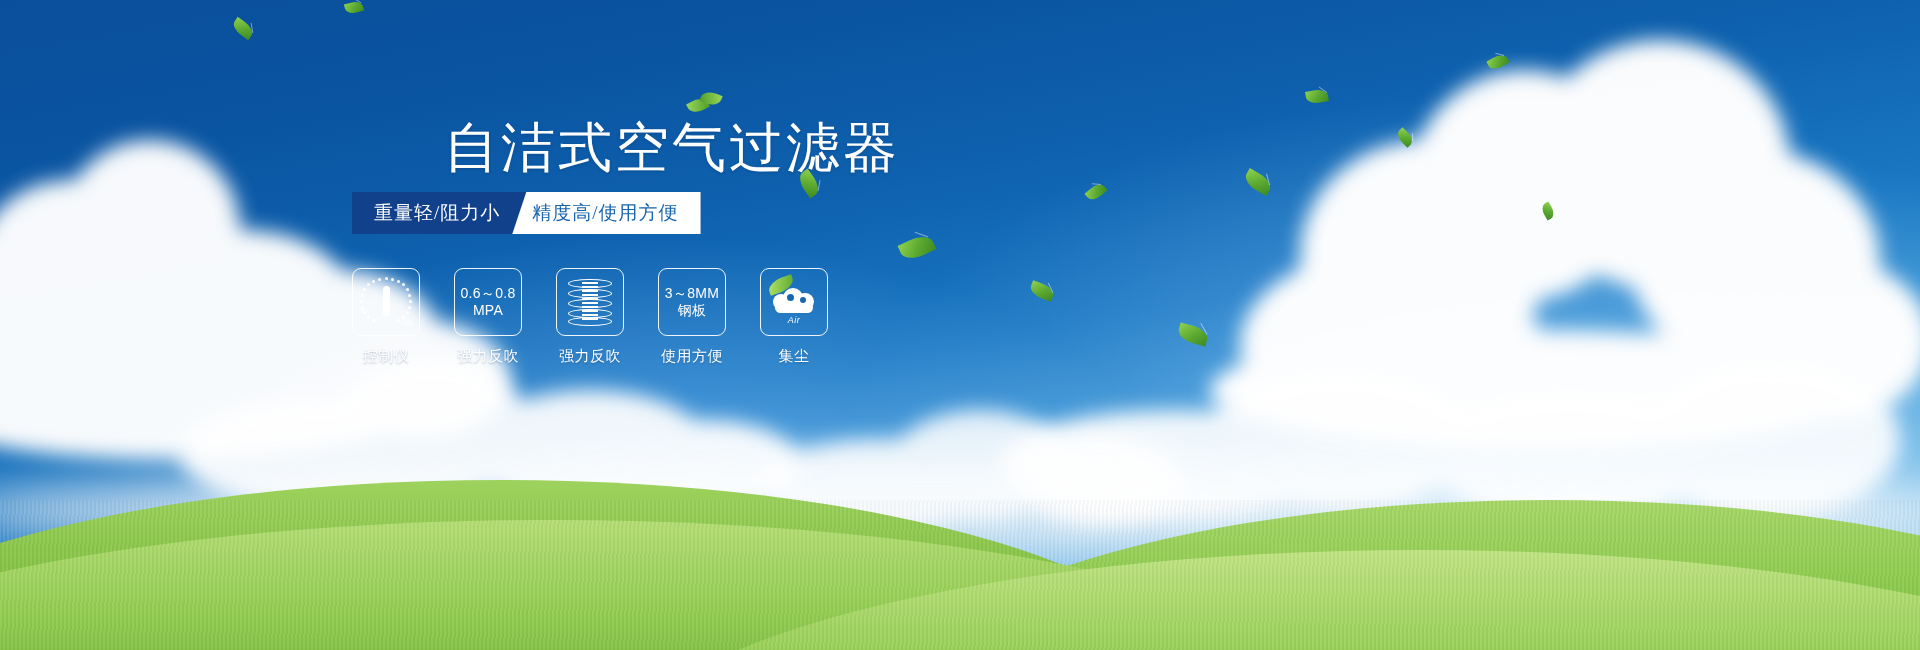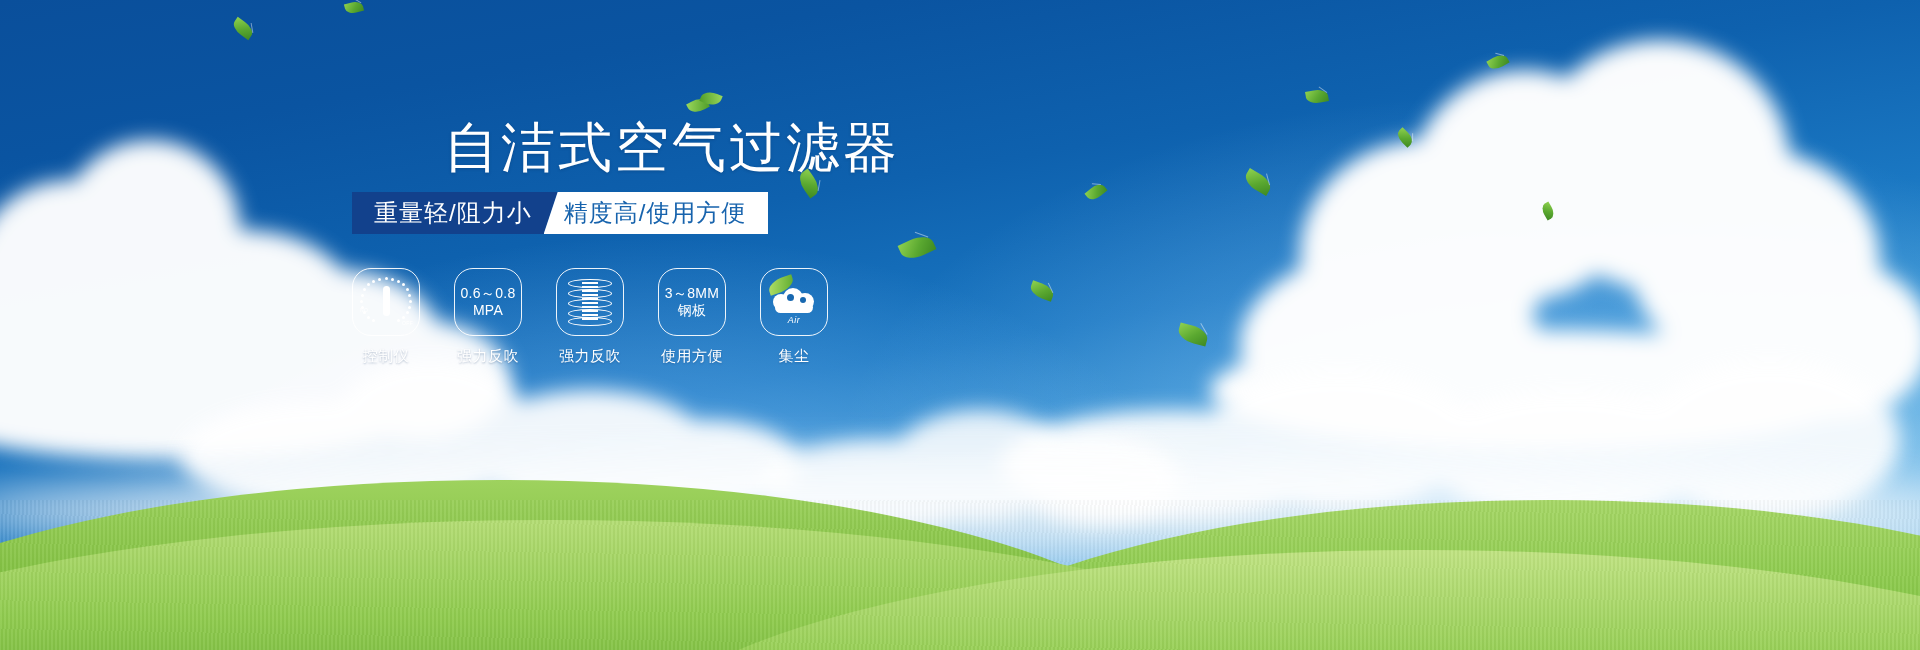--- a/index.html
+++ b/index.html
@@ -40,31 +40,31 @@
   }
   .title-leaf{position:absolute;left:688px;top:92px;width:34px;height:22px;}
   .title-leaf .l1,.title-leaf .l2{position:absolute;width:20px;height:13px;
      background:linear-gradient(120deg,#9bd85c,#4f9d28);border-radius:0 70% 0 70%;}
   .title-leaf .l1{left:0;top:7px;transform:rotate(-28deg);}
   .title-leaf .l2{left:13px;top:0px;transform:rotate(22deg) scaleX(-1);}
 
   .tagrow{position:absolute;left:352px;top:192px;height:42px;display:flex;}
   .tag{
     height:42px;display:flex;align-items:center;justify-content:center;
-    font-size:24px;letter-spacing:1px;white-space:nowrap;
+    font-size:19px;letter-spacing:1px;white-space:nowrap;font-family:Liberation Serif, serif;
   }
   .tag-dark{background:#12418c;color:#fff;padding:0 26px 0 22px;
      clip-path:polygon(0 0,100% 0,calc(100% - 14px) 100%,0 100%);}
   .tag-light{background:#fff;color:#1763ad;padding:0 22px 0 20px;margin-left:-14px;
      clip-path:polygon(14px 0,100% 0,100% 100%,0 100%);}
 
   .icons{position:absolute;left:352px;top:268px;display:flex;gap:34px;}
   .icell{width:68px;display:flex;flex-direction:column;align-items:center;}
   .ibox{
-    width:68px;height:68px;border:1px solid rgba(255,255,255,.92);border-radius:19px;
+    width:68px;height:68px;border:1px solid rgba(255,255,255,.92);border-radius:9px;
     display:flex;flex-direction:column;align-items:center;justify-content:center;
     color:#fff;position:relative;
   }
   .ibox .txt{font-size:14px;line-height:17px;text-align:center;white-space:nowrap;letter-spacing:.3px;}
   .ilabel{margin-top:11px;color:#fff;font-size:15px;white-space:nowrap;letter-spacing:.5px;
           text-shadow:0 1px 2px rgba(0,40,90,.3);}
 
   
   .gauge{position:relative;width:50px;height:50px;}
   .gauge .needle{position:absolute;left:50%;top:9px;width:7px;height:30px;margin-left:-3.5px;

